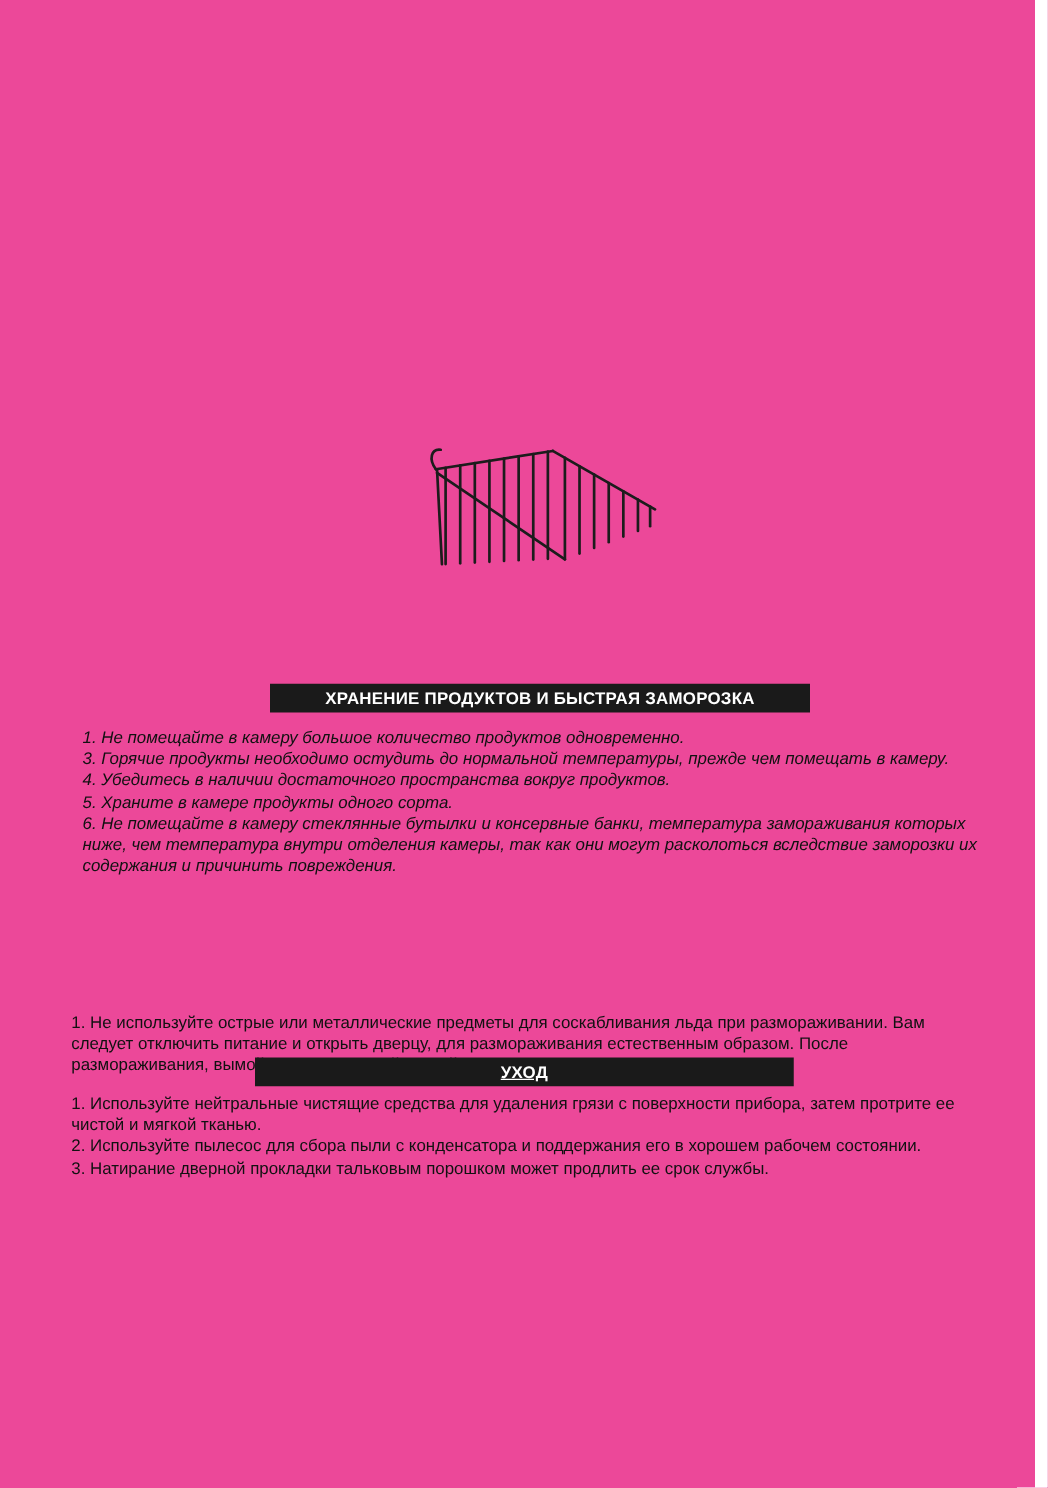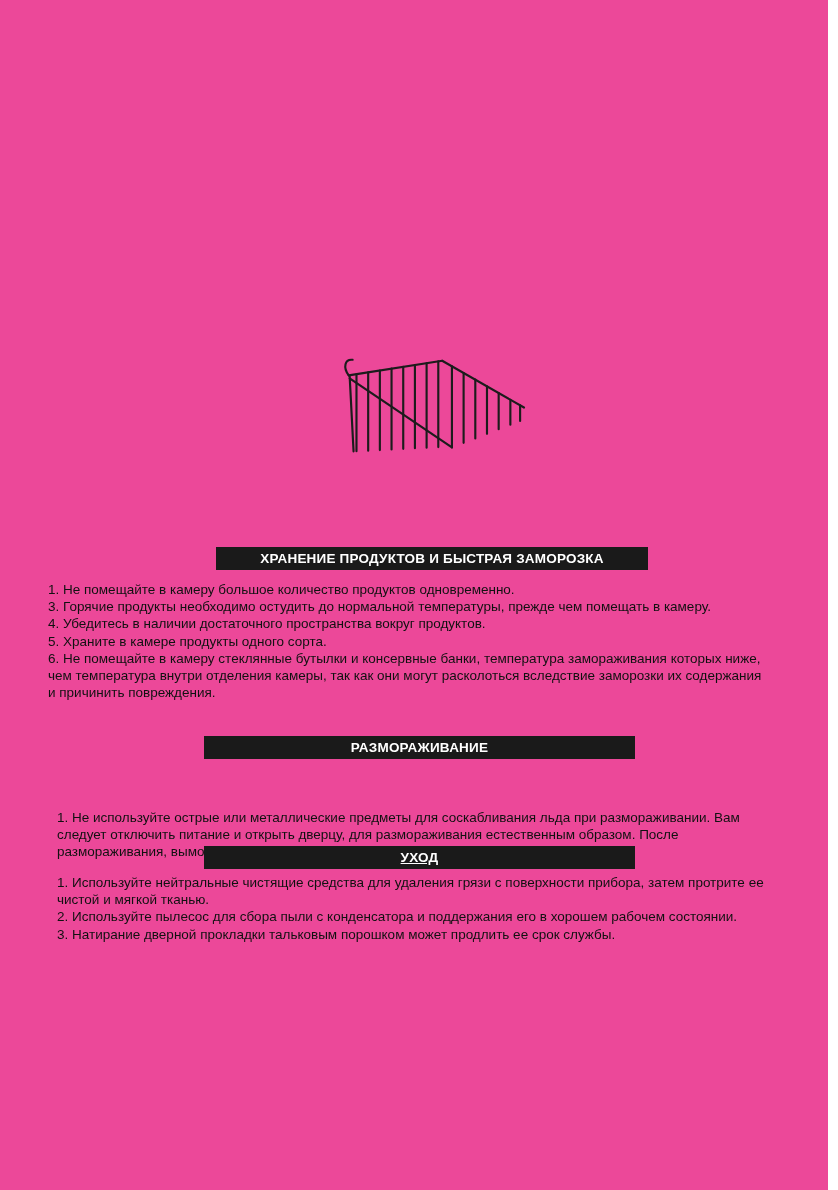--- a/index.html
+++ b/index.html
@@ -36,21 +36,21 @@
   }
   .hb-storage { left: 216px; top: 547px; width: 432px; height: 23px; }
   .hb-defrost { left: 204px; top: 736px; width: 431px; height: 23px; }
   .hb-care    { left: 204px; top: 846px; width: 431px; height: 23px; text-decoration: underline; }
   .text-block {
     position: absolute;
     font-size: 13.5px;
     line-height: 17.2px;
     color: #111111;
   }
-  .tb-storage { left: 48px; top: 581px; width: 716px; }
+  .tb-storage { left: 66px; top: 581px; width: 716px; font-style: italic; }
   .tb-defrost { left: 57px; top: 769px; width: 726px; margin-top: 40px; }
   .tb-care    { left: 57px; top: 874px; width: 726px; }
   .text-block p { margin: 0; padding: 0; }
 </style>
 </head>
 <body>
 
 <div class="page">
 
   <svg class="basket" viewBox="0 0 200 115" fill="none" stroke="#1c1c1c" stroke-width="2.2" stroke-linecap="round">
@@ -87,23 +87,20 @@
     <span>ХРАНЕНИЕ ПРОДУКТОВ И БЫСТРАЯ ЗАМОРОЗКА</span>
   </div>
   <div class="text-block tb-storage">
     <p>1. Не помещайте в камеру большое количество продуктов одновременно.</p>
     <p>3. Горячие продукты необходимо остудить до нормальной температуры, прежде чем помещать в камеру.</p>
     <p>4. Убедитесь в наличии достаточного пространства вокруг продуктов.</p>
     <p>5. Храните в камере продукты одного сорта.</p>
     <p>6. Не помещайте в камеру стеклянные бутылки и консервные банки, температура замораживания которых ниже, чем температура внутри отделения камеры, так как они могут расколоться вследствие заморозки их содержания и причинить повреждения.</p>
   </div>
 
-  <div class="header-bar hb-defrost">
-    <span>РАЗМОРАЖИВАНИЕ</span>
-  </div>
   <div class="text-block tb-defrost">
     <p>1. Не используйте острые или металлические предметы для соскабливания льда при размораживании. Вам следует отключить питание и открыть дверцу, для размораживания естественным образом. После размораживания, вымойте камеру чистой мягкой тканью.</p>
   </div>
 
   <div class="header-bar hb-care">
     <span>УХОД</span>
   </div>
   <div class="text-block tb-care">
     <p>1. Используйте нейтральные чистящие средства для удаления грязи с поверхности прибора, затем протрите ее чистой и мягкой тканью.</p>
     <p>2. Используйте пылесос для сбора пыли с конденсатора и поддержания его в хорошем рабочем состоянии.</p>

